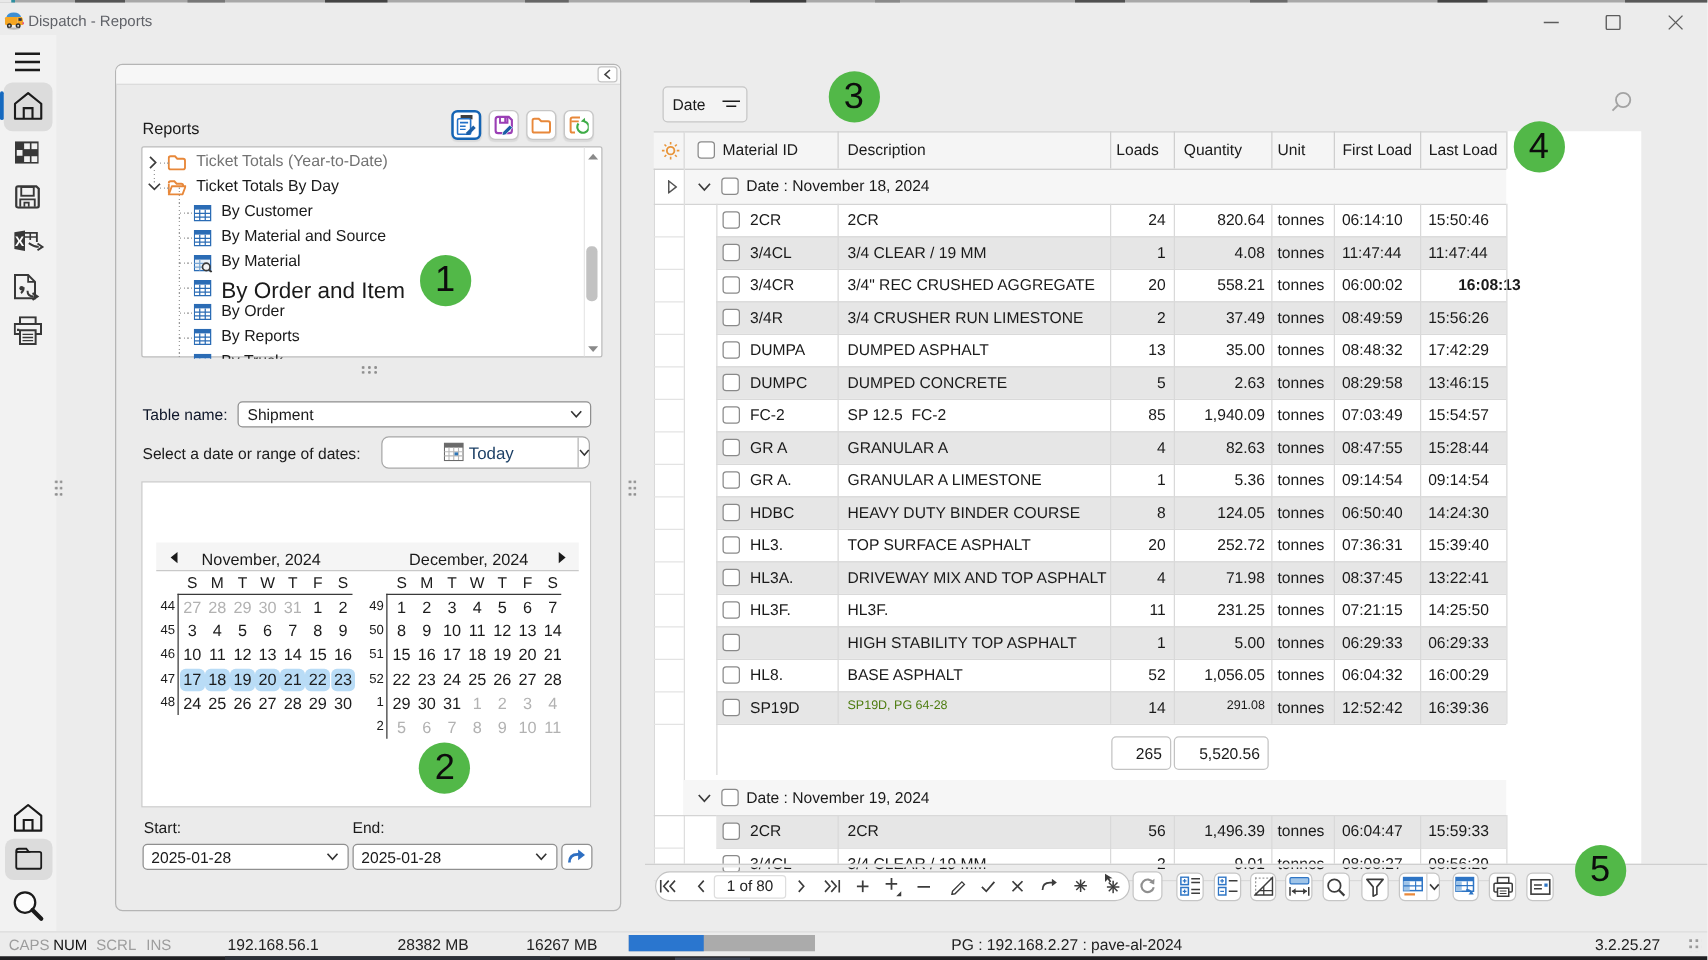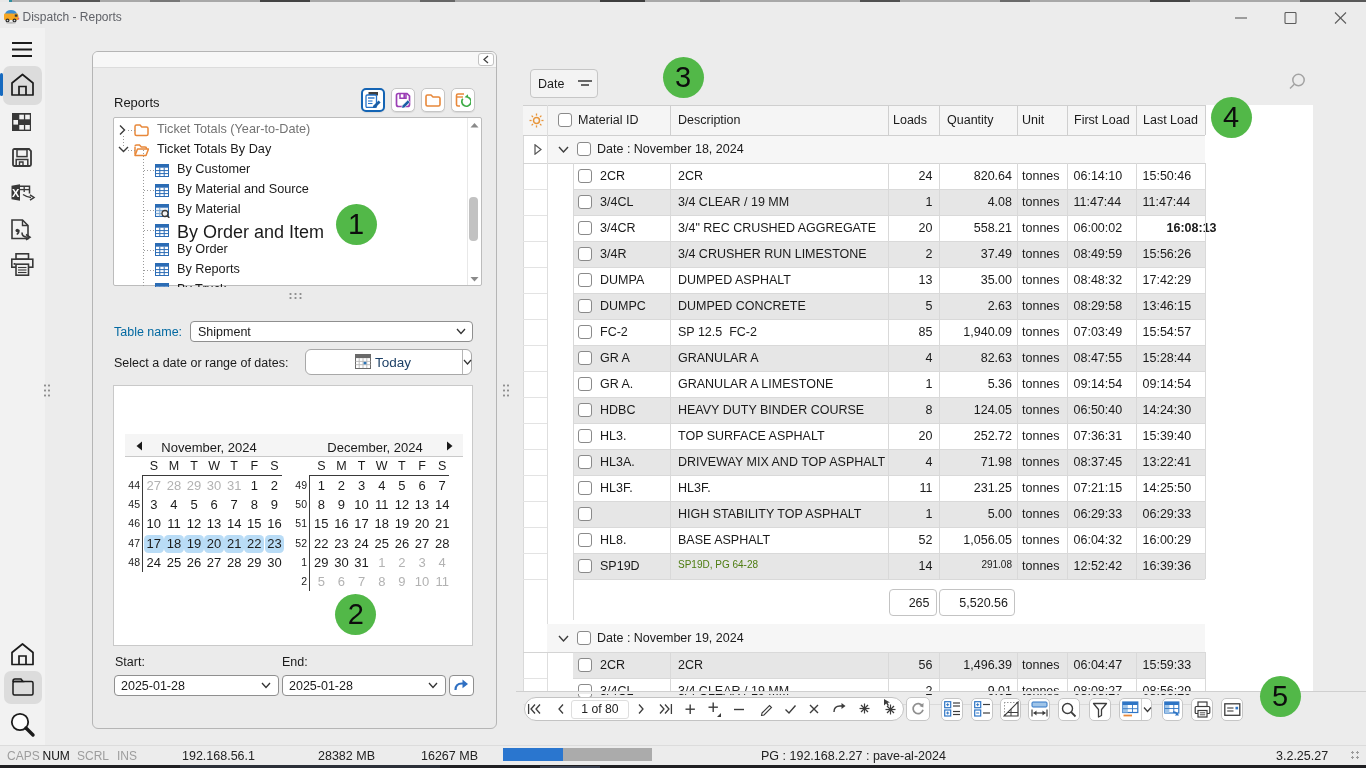--- a/index.html
+++ b/index.html
@@ -243,21 +243,21 @@
 <line x1="0.5" y1="9.6" x2="13.5" y2="9.6" stroke="#2b6cb5" stroke-width="1"></line>
 <line x1="4.8" y1="3.7" x2="4.8" y2="12.5" stroke="#2b6cb5" stroke-width="1"></line>
 <line x1="9.2" y1="3.7" x2="9.2" y2="12.5" stroke="#2b6cb5" stroke-width="1"></line>
     </svg>
 <div class="txt" style="left:177px;top:281.84000000000003px;font-size:12.7px;color:#1a1a1a;font-weight:400;">By Truck</div>
 <div class="abs" style="left:128px;top:130px;width:7px;height:1px;background-image:repeating-linear-gradient(to right,#9a9a9a 0 1px,transparent 1px 3px);"></div>
 <div class="abs" style="left:128px;top:150px;width:7px;height:1px;background-image:repeating-linear-gradient(to right,#9a9a9a 0 1px,transparent 1px 3px);"></div>
 <div class="abs" style="left:122.5px;top:136px;width:1px;height:10px;background-image:repeating-linear-gradient(to bottom,#9a9a9a 0 1px,transparent 1px 3px);"></div>
 <div class="abs" style="left:94px;top:286.5px;width:402px;height:12px;background:#ebebeb;"></div>
 <div class="abs" style="left:288px;top:292px;width:15px;height:7px;background-image:radial-gradient(circle,#8f8f8f 1px,transparent 1.2px);background-size:5px 4px;"></div>
-<div class="txt" style="left:114px;top:324.5px;font-size:12.5px;color:#0369a1;font-weight:400;">Table name:</div>
+<div class="txt" style="left:114px;top:324.5px;font-size:12.5px;color:#0f172a;font-weight:400;">Table name:</div>
 <div class="abs" style="left:190px;top:321px;width:283px;height:21px;background:#fff;border:1px solid #8f8f8f;border-radius:4px;"></div>
 <div class="txt" style="left:198px;top:324.5px;font-size:12.5px;color:#1a1a1a;font-weight:400;">Shipment</div>
 <svg class="abs" style="left:456px;top:328px;" width="10" height="7" viewBox="0 0 10 7">
       <path d="M1 1 L5 5.5 L9 1" fill="none" stroke="#333" stroke-width="1.3"></path>
     </svg>
 <div class="txt" style="left:114px;top:356px;font-size:12.5px;color:#1a1a1a;font-weight:400;">Select a date or range of dates:</div>
 <div class="abs" style="left:305px;top:349px;width:167px;height:26px;background:#fff;border:1px solid #a8a8a8;border-radius:6px;"></div>
 <svg class="abs" style="left:355px;top:354px;" width="16" height="15" viewBox="0 0 16 15">
 <rect x="0.5" y="0.5" width="15" height="14" fill="#fff" stroke="#6a6a6a" stroke-width="1"></rect>
 <rect x="0.5" y="0.5" width="15" height="3.6" fill="#6a6a6a"></rect>

